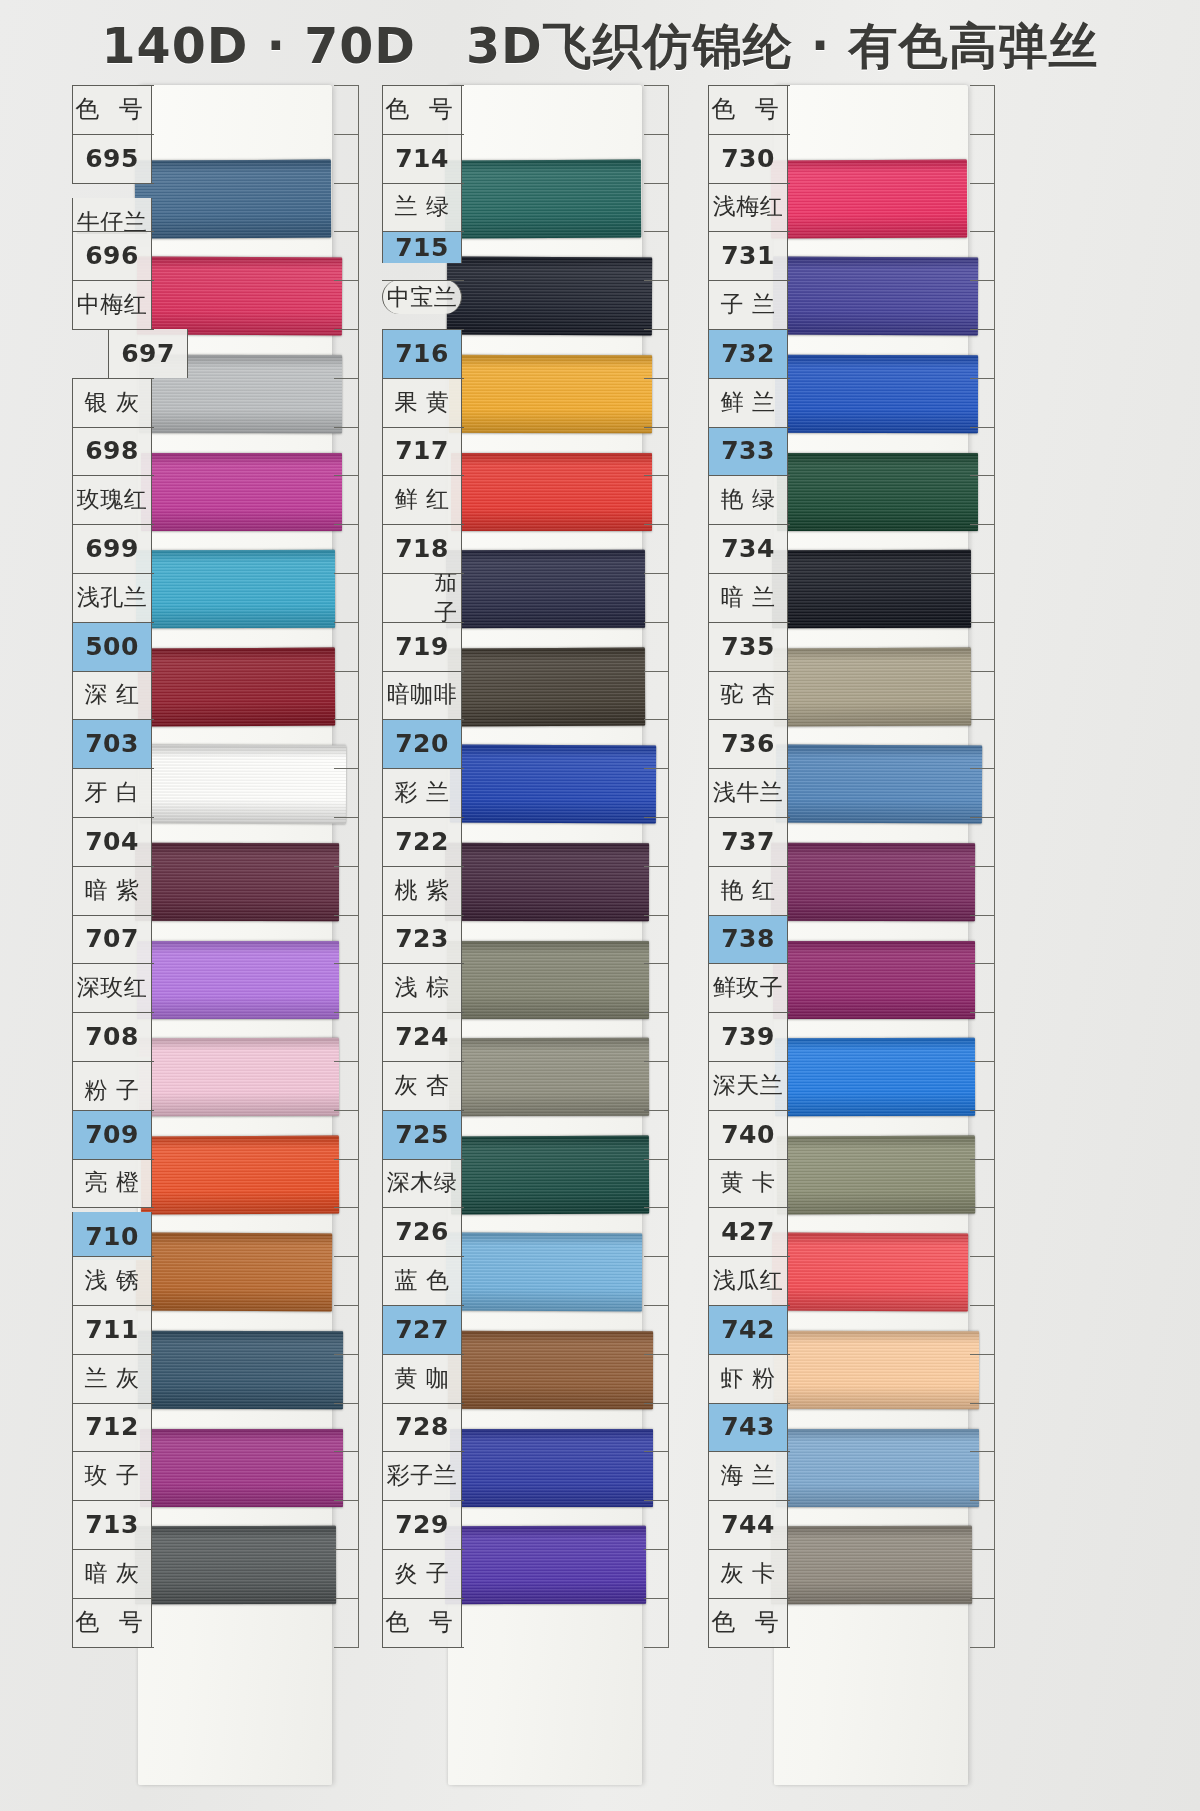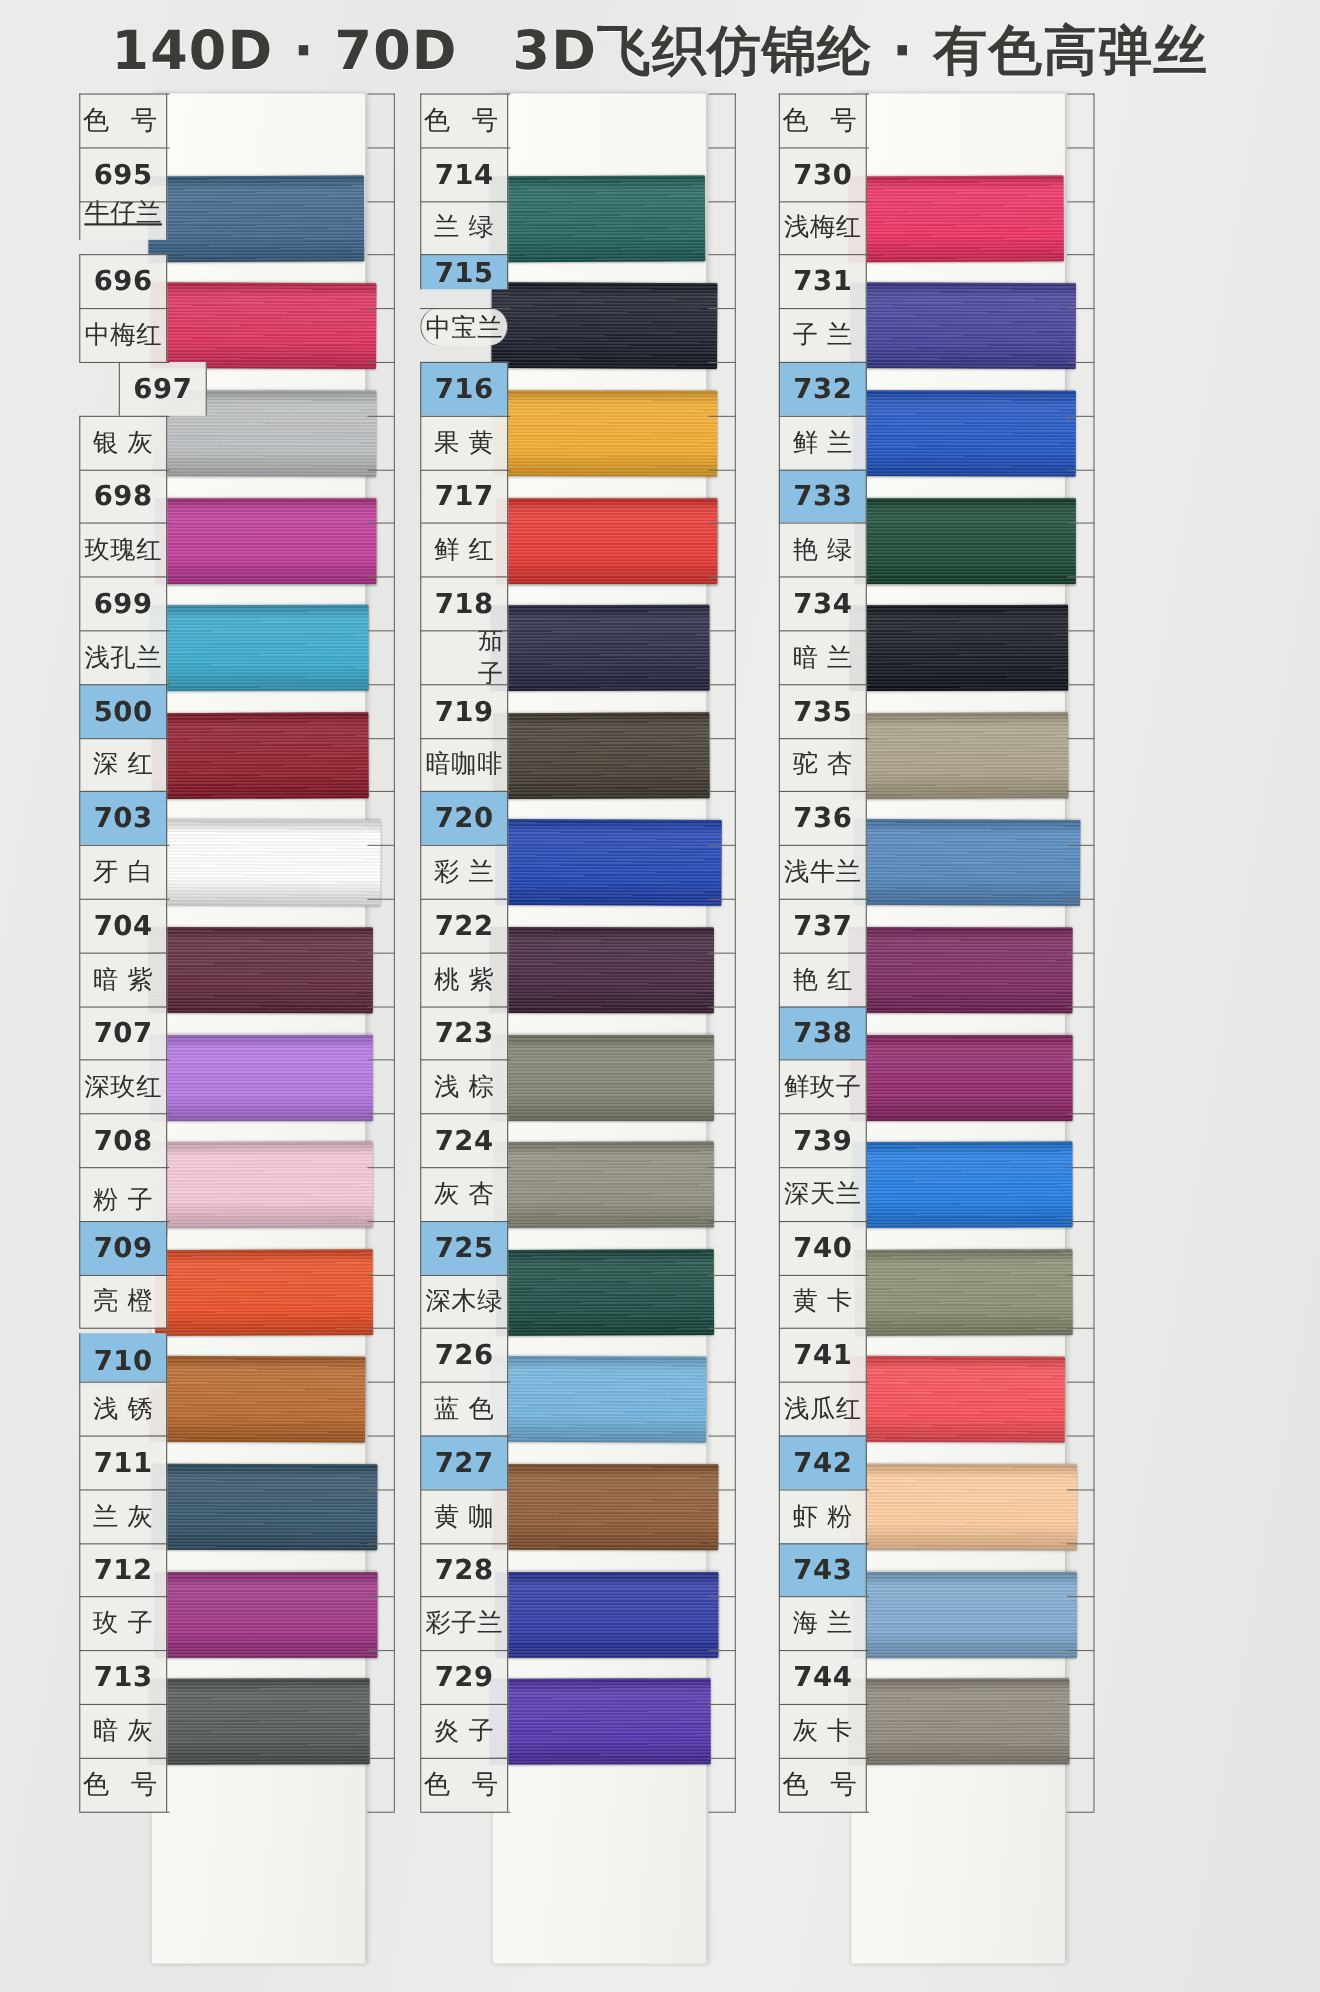--- a/index.html
+++ b/index.html
@@ -190,21 +190,21 @@
       <div class="swatch" style="top: 1148.4px; height: 78px; background-color: rgb(182, 99, 39); left: -2px; width: 196px; transform: rotate(0.24deg);"></div>
       <div class="swatch" style="top: 1246px; height: 78px; background-color: rgb(47, 79, 102); left: 0px; width: 205px; transform: rotate(0.12deg);"></div>
       <div class="swatch" style="top: 1343.6px; height: 78px; background-color: rgb(156, 46, 130); left: 2px; width: 203px; transform: rotate(0deg);"></div>
       <div class="swatch" style="top: 1441.2px; height: 78px; background-color: rgb(78, 83, 84); left: -3px; width: 201px; transform: rotate(-0.12deg);"></div>
     </div>
   <div class="table" style="z-index: 3;">
       <div class="cell head" style="top: 0px; height: 48.8px;">色 号</div>
       <div class="row" style="top: 0px; width: 82px;"></div>
       <div class="cell num" style="top: 48.8px; height: 48.8px;">695</div>
       <div class="row" style="top: 48.8px; width: 82px;"></div>
-      <div class="cell name" style="top: 84px; height: 48.8px; text-decoration: underline;">牛仔兰</div>
+      <div class="cell name" style="top: 113px; height: 48.8px; text-decoration: underline;">牛仔兰</div>
       <div class="row" style="top: 97.6px; width: 82px;"></div>
       <div class="cell num" style="top: 146.4px; height: 48.8px;">696</div>
       <div class="row" style="top: 146.4px; width: 82px;"></div>
       <div class="cell name" style="top: 195.2px; height: 48.8px;">中梅红</div>
       <div class="row" style="top: 195.2px; width: 82px;"></div>
       <div class="cell num" style="top: 244px; height: 48.8px; margin-left: 36px;">697</div>
       <div class="row" style="top: 244px; width: 82px;"></div>
       <div class="cell name" style="top: 292.8px; height: 48.8px;">银 灰</div>
       <div class="row" style="top: 292.8px; width: 82px;"></div>
       <div class="cell num" style="top: 341.6px; height: 48.8px;">698</div>
@@ -476,21 +476,21 @@
       <div class="cell name" style="top: 878.4px; height: 48.8px;">鲜玫子</div>
       <div class="row" style="top: 878.4px; width: 82px;"></div>
       <div class="cell num" style="top: 927.2px; height: 48.8px;">739</div>
       <div class="row" style="top: 927.2px; width: 82px;"></div>
       <div class="cell name" style="top: 976px; height: 48.8px;">深天兰</div>
       <div class="row" style="top: 976px; width: 82px;"></div>
       <div class="cell num" style="top: 1024.8px; height: 48.8px;">740</div>
       <div class="row" style="top: 1024.8px; width: 82px;"></div>
       <div class="cell name" style="top: 1073.6px; height: 48.8px;">黄 卡</div>
       <div class="row" style="top: 1073.6px; width: 82px;"></div>
-      <div class="cell num" style="top: 1122.4px; height: 48.8px;">741</div>
+      <div class="cell num" style="top: 1122.4px; height: 48.8px;">427</div>
       <div class="row" style="top: 1122.4px; width: 82px;"></div>
       <div class="cell name" style="top: 1171.2px; height: 48.8px;">浅瓜红</div>
       <div class="row" style="top: 1171.2px; width: 82px;"></div>
       <div class="cell num hl" style="top: 1220px; height: 48.8px;">742</div>
       <div class="row" style="top: 1220px; width: 82px;"></div>
       <div class="cell name" style="top: 1268.8px; height: 48.8px;">虾 粉</div>
       <div class="row" style="top: 1268.8px; width: 82px;"></div>
       <div class="cell num hl" style="top: 1317.6px; height: 48.8px;">743</div>
       <div class="row" style="top: 1317.6px; width: 82px;"></div>
       <div class="cell name" style="top: 1366.4px; height: 48.8px;">海 兰</div>

